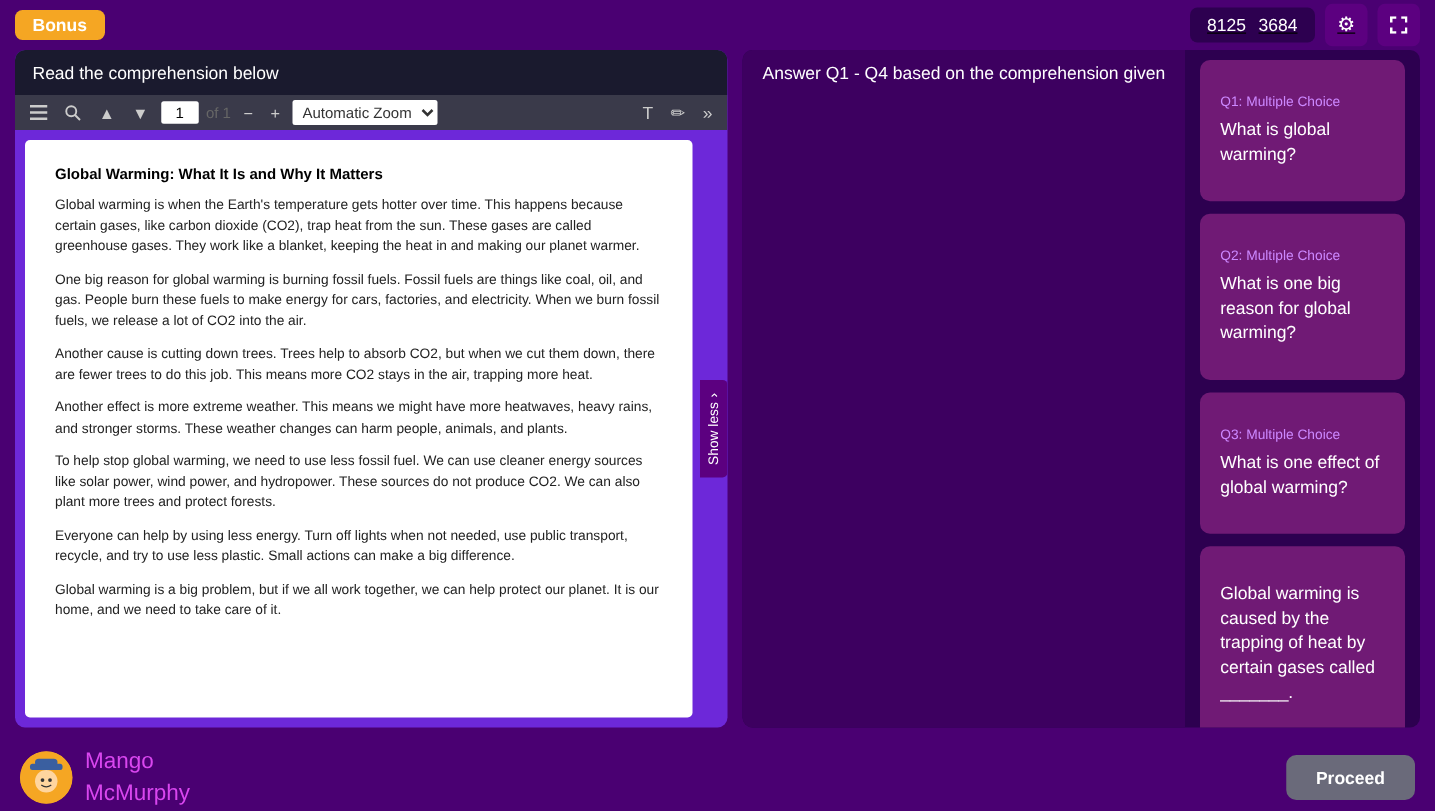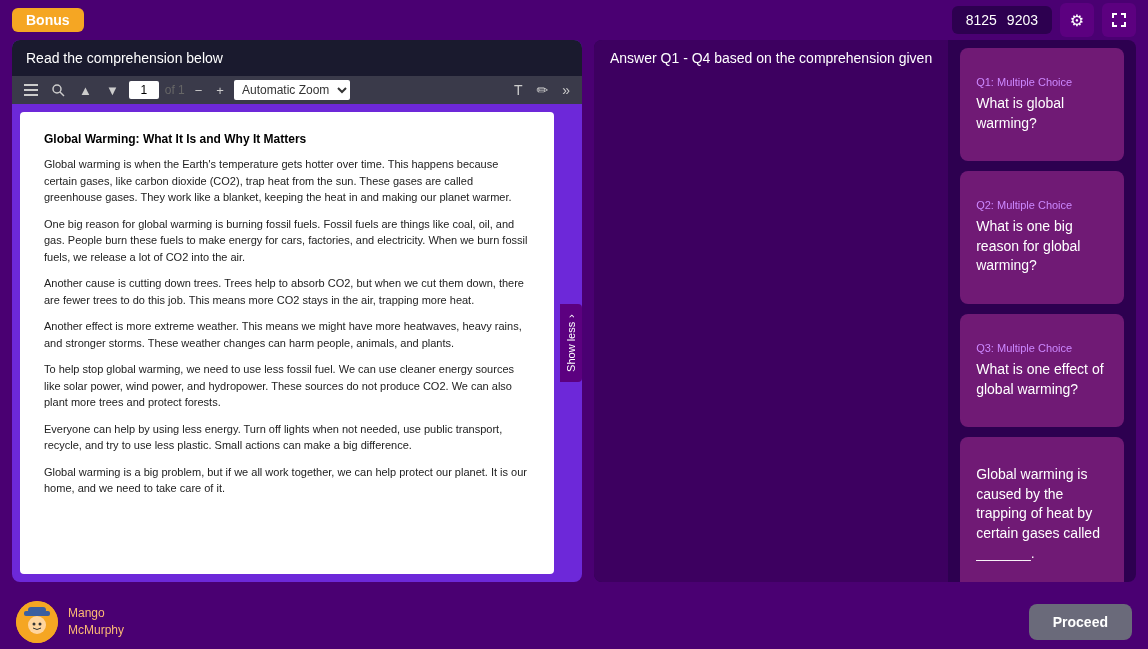--- a/index.html
+++ b/index.html
@@ -28,20 +28,21 @@
       color: white;
       font-weight: bold;
       font-size: 14px;
       padding: 4px 14px;
       border-radius: 6px;
     }
     .top-right {
       display: flex;
       align-items: center;
       gap: 8px;
+      text-decoration: underline;
     }
     .score-display {
       background: #2d0050;
       color: white;
       font-size: 14px;
       padding: 6px 14px;
       border-radius: 6px;
       display: flex;
       gap: 10px;
     }
@@ -242,22 +243,22 @@
       height: 42px;
       background: #f5a623;
       border-radius: 50%;
       display: flex;
       align-items: center;
       justify-content: center;
       font-size: 22px;
       overflow: hidden;
     }
     .user-name {
-      color: #fdba74;
-      font-size: 12px;
+      color: #d946ef;
+      font-size: 18px;
       line-height: 1.4;
     }
     .proceed-btn {
       background: #6a6a7a;
       color: white;
       border: none;
       padding: 10px 24px;
       border-radius: 8px;
       font-size: 14px;
       cursor: pointer;
@@ -265,21 +266,21 @@
     }
   </style>
 </head>
 <body>
 
 <div class="top-bar">
   <div class="bonus-badge">Bonus</div>
   <div class="top-right">
     <div class="score-display">
       <span>8125</span>
-      <span>9203</span>
+      <span>3684</span>
     </div>
     <button class="icon-btn">⚙</button>
     <button class="icon-btn">
       <svg width="14" height="14" viewBox="0 0 14 14" fill="white">
         <path d="M0 0h5v2H2v3H0V0zm9 0h5v5h-2V2H9V0zM0 9h2v3h3v2H0V9zm12 3H9v2h5V9h-2v3z"></path>
       </svg>
     </button>
   </div>
 </div>
 

